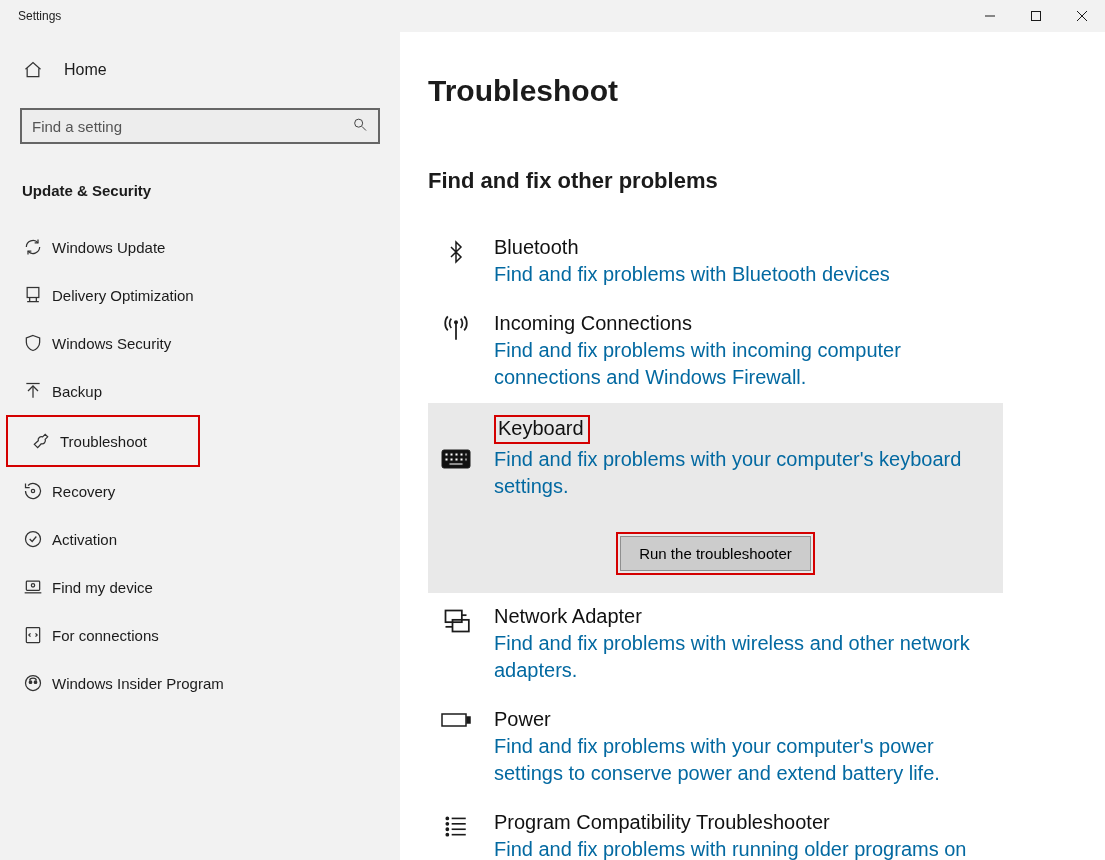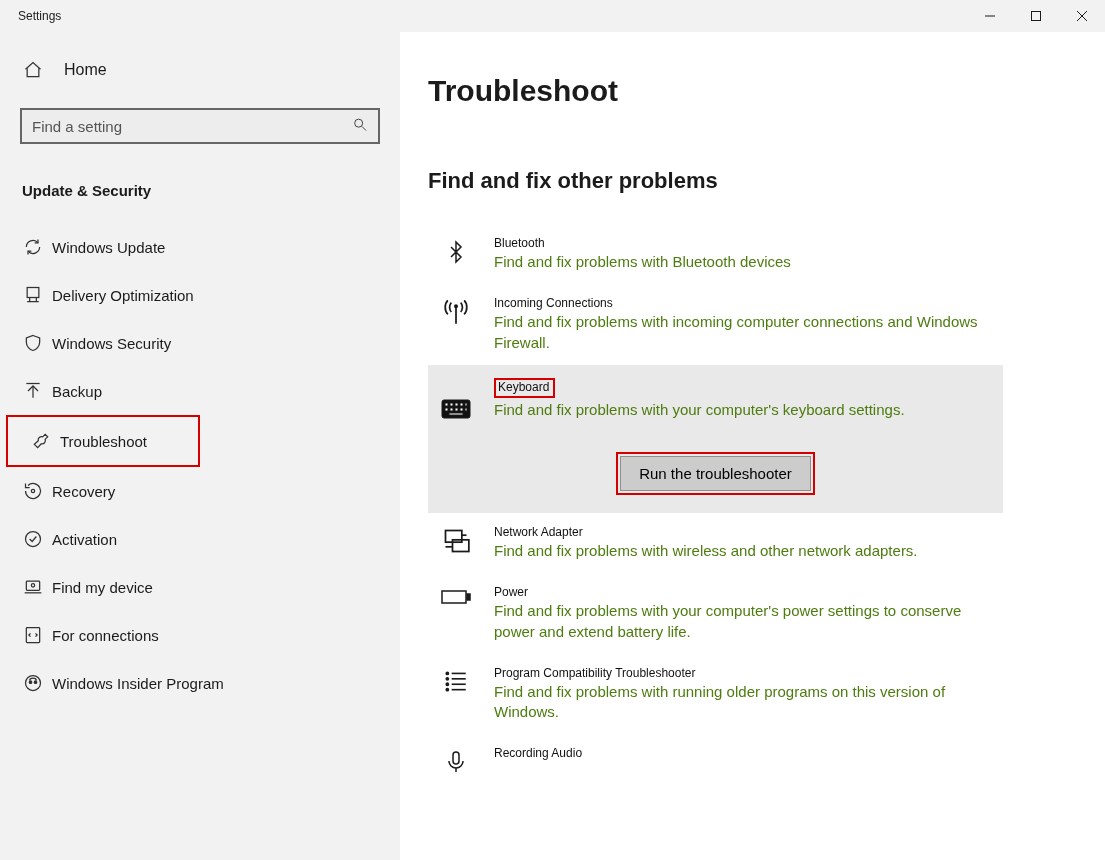--- a/index.html
+++ b/index.html
@@ -142,30 +142,30 @@
     display:flex;
     align-items:flex-start;
     padding: 12px 12px 12px 12px;
     gap: 22px;
   }
   .titem.selected {
     background: #e9e9e9;
     flex-direction: column;
     padding-bottom: 18px;
   }
-  .titem .row1 { display:flex; align-items:flex-end; gap:22px; width:100%; }
+  .titem .row1 { display:flex; align-items:center; gap:22px; width:100%; }
   .ticon {
     width: 32px;
     padding-top: 2px;
     display:flex; align-items:flex-start; justify-content:center;
     color:#1b1b1b;
   }
   .tcontent { flex:1; }
-  .ttitle { font-size:12px; color:#111; }
-  .tdesc  { font-size:15px; color:#4d7c0f; margin-top:2px; line-height:1.35; }
+  .ttitle { font-size:20px; color:#111; }
+  .tdesc  { font-size:20px; color:#0369a1; margin-top:2px; line-height:1.35; }
   .run-wrap {
     width:100%;
     display:flex;
     justify-content:center;
     margin-top: 10px;
   }
   .run-btn {
     background:#cccccc;
     border:1px solid #8f8f8f;
     padding: 8px 18px;

